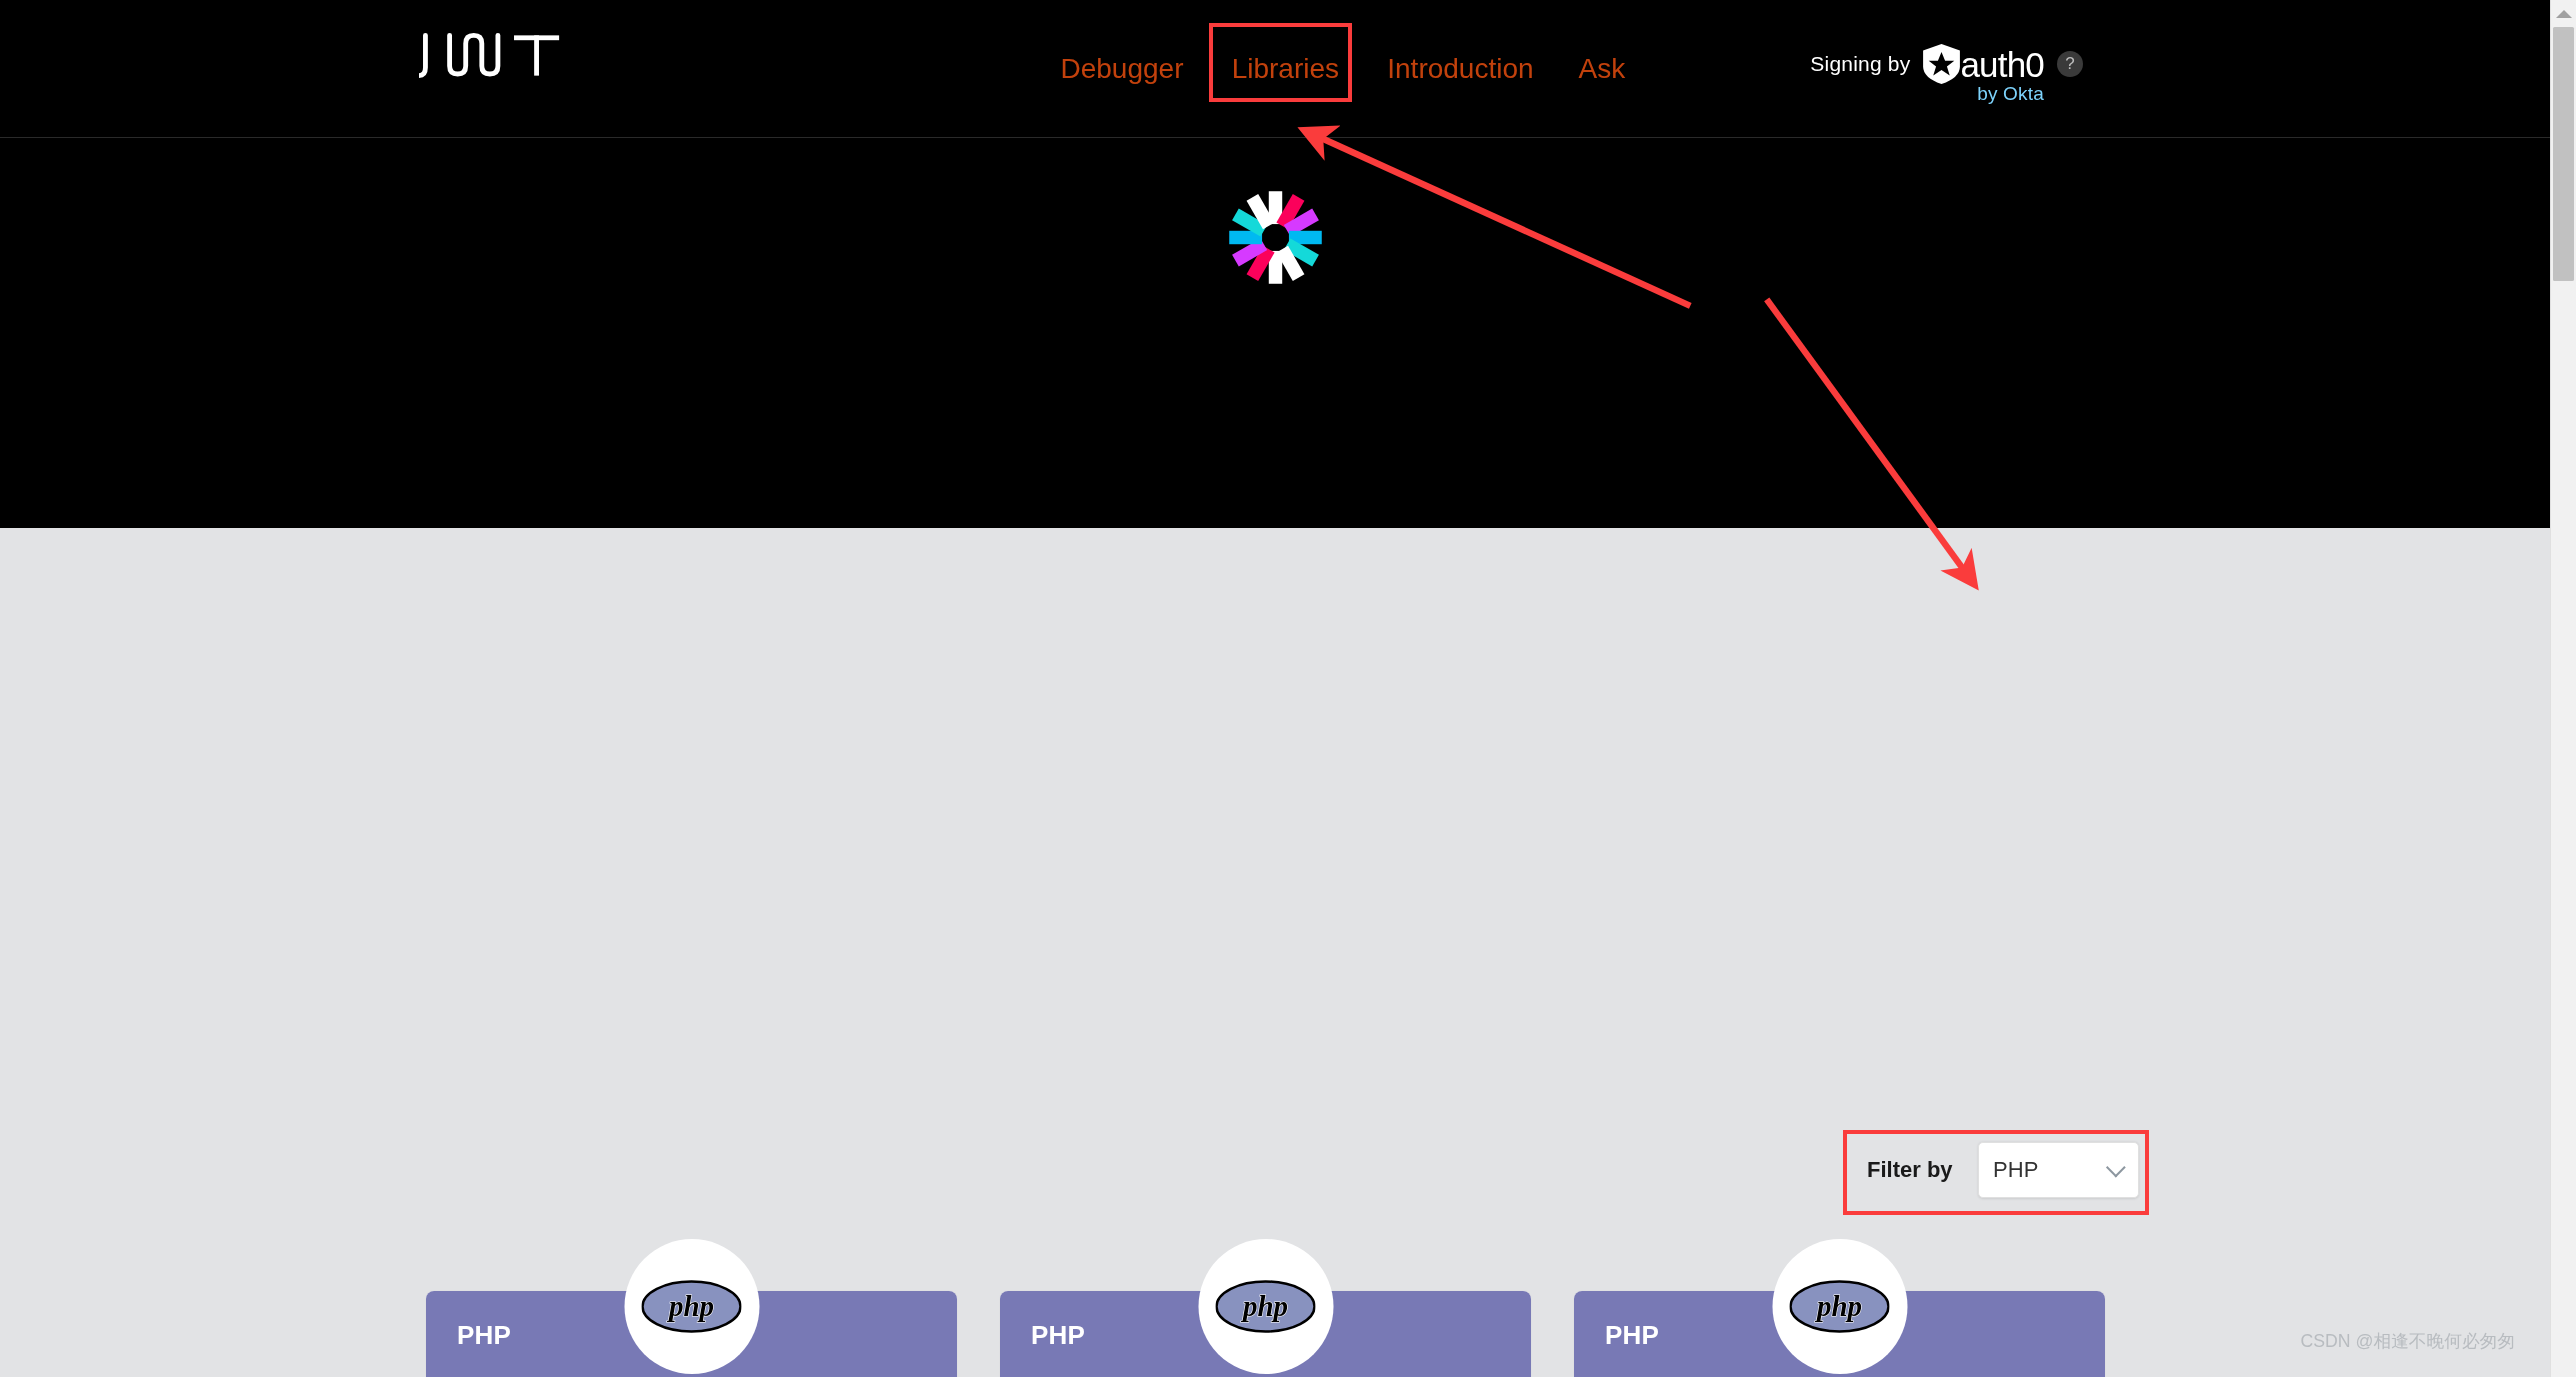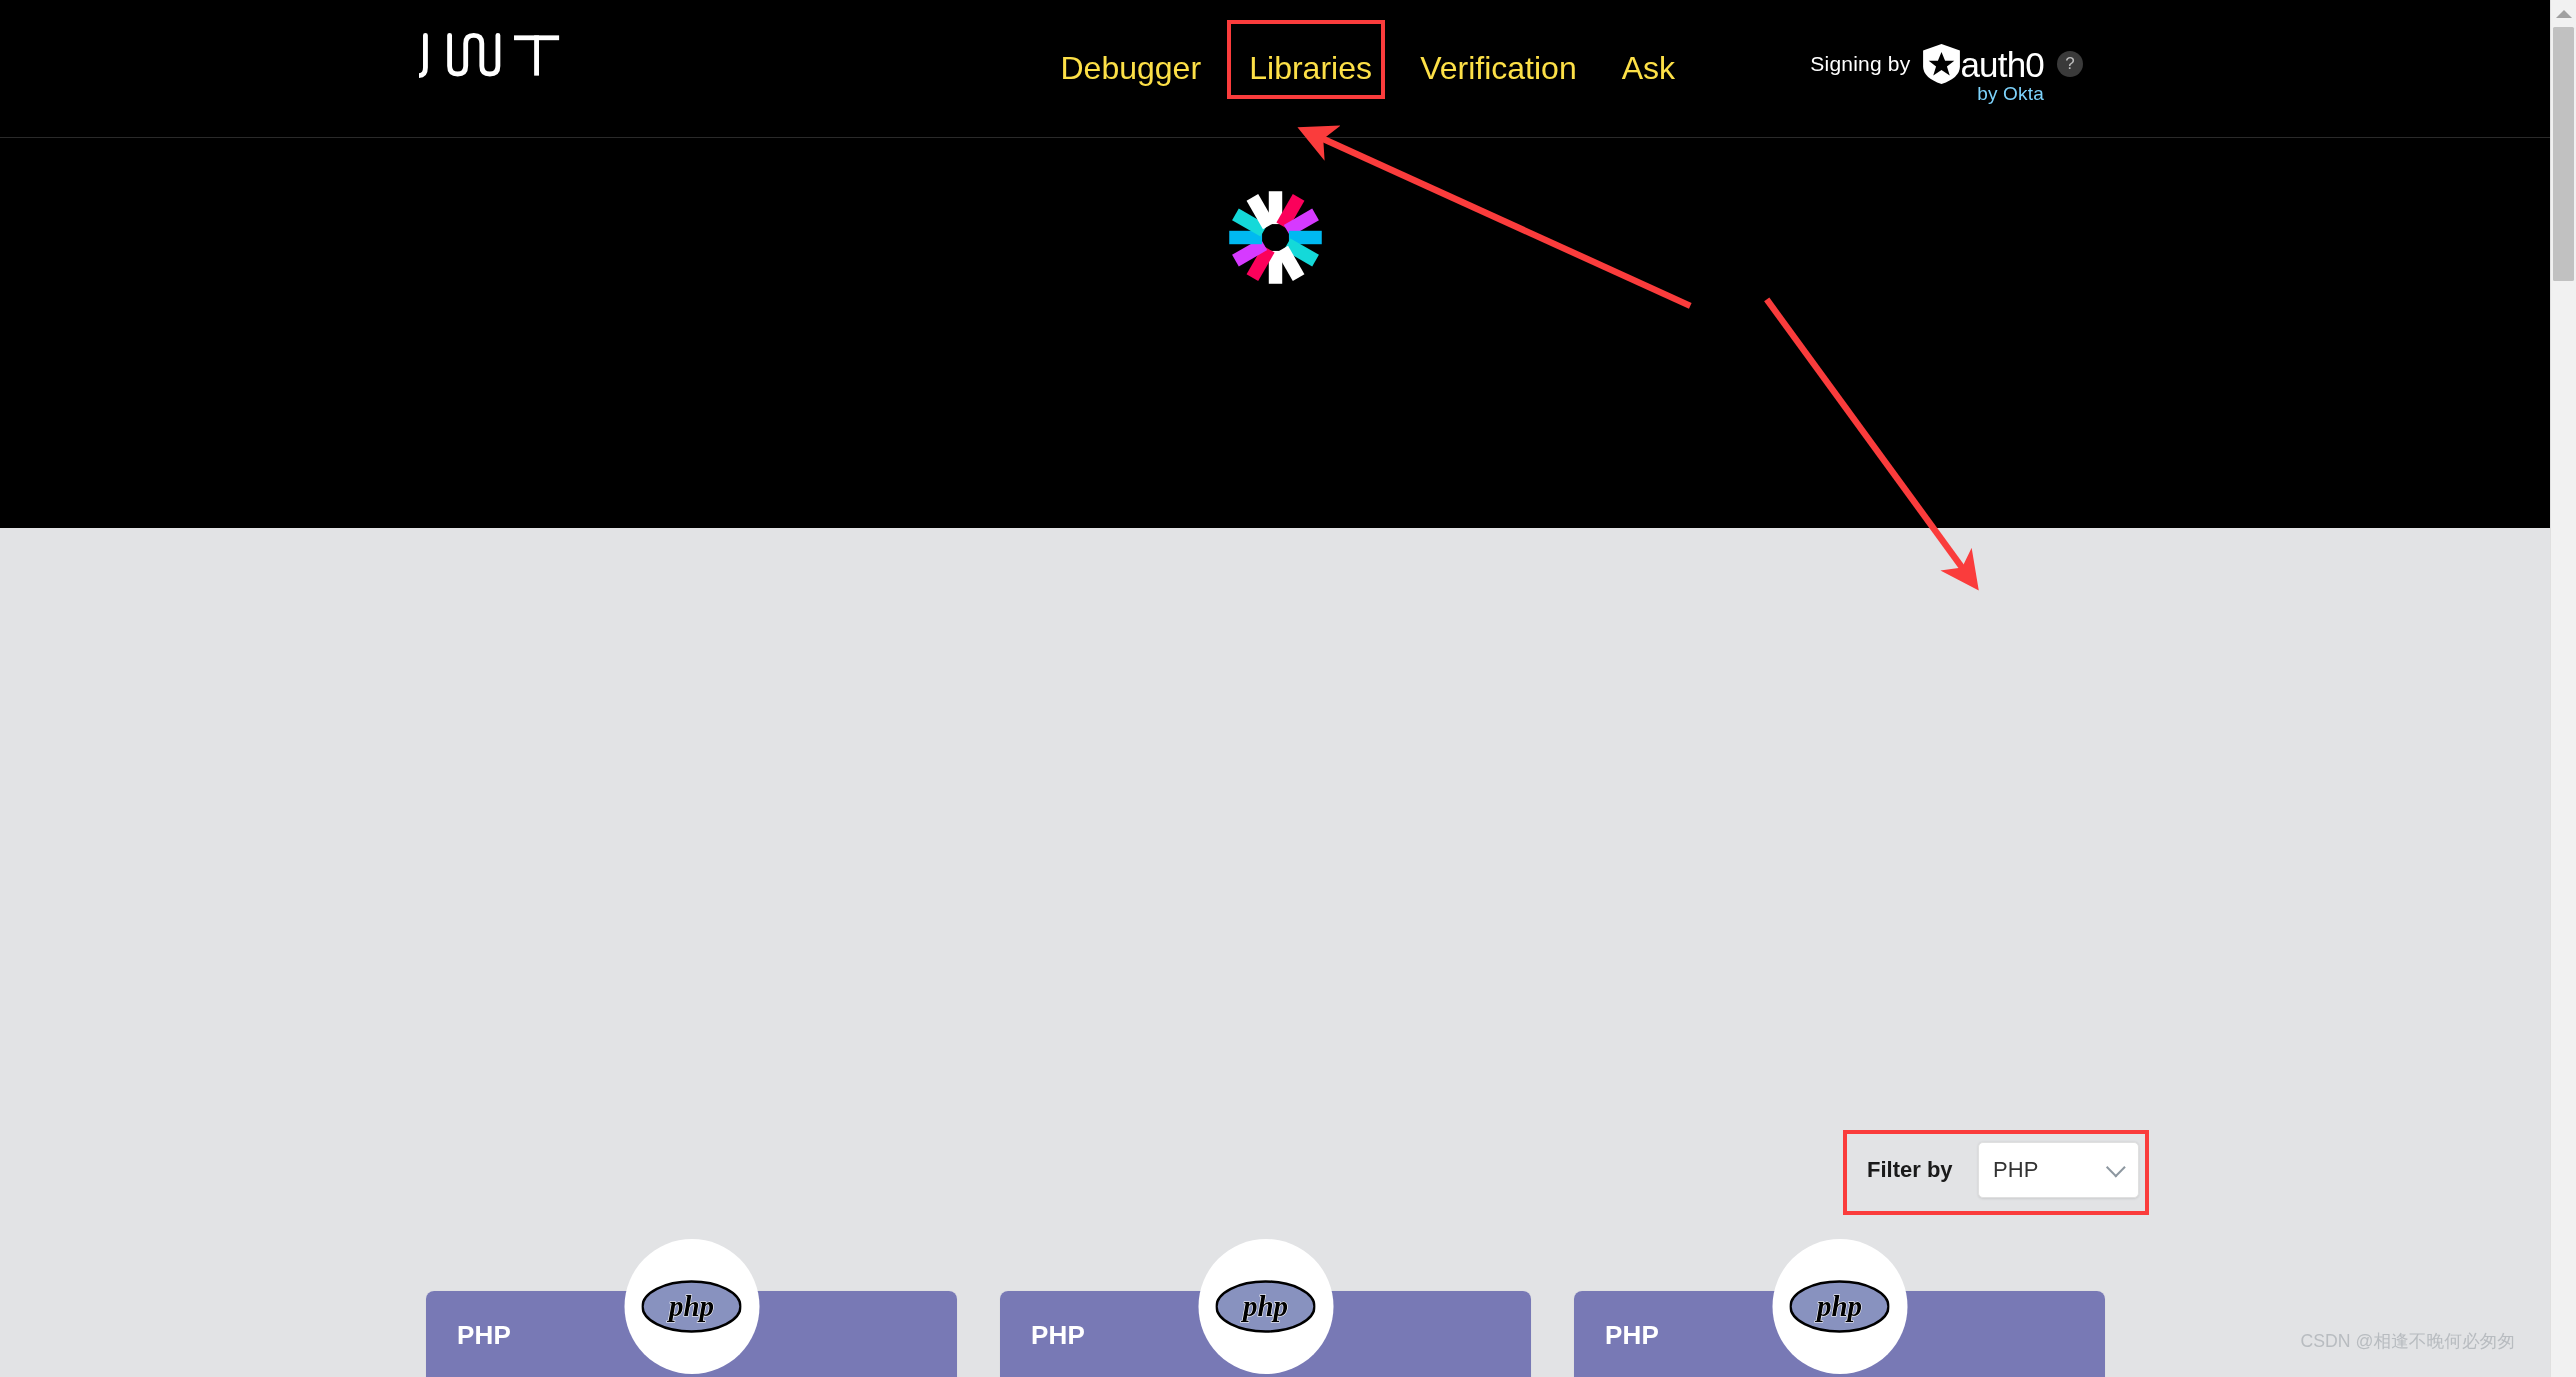--- a/index.html
+++ b/index.html
@@ -39,22 +39,22 @@
   }
   .logo svg { display: block; }
 
   .nav-links {
     position: absolute;
     left: 1038px; top: 0;
     height: 137px;
     display: flex; align-items: center; gap: 0px;
   }
   .nav-link {
-    color: #fde047;
-    font-size: 32px;
+    color: #c2410c;
+    font-size: 28px;
     padding: 0 22.5px;
     line-height: 1.2;
     text-decoration: none;
     white-space: nowrap;
     cursor: pointer;
   }
   .nav-link-boxed {
     position: relative;
     padding: 0;
     margin: 0 8px;
@@ -240,21 +240,21 @@
           <rect x="143" y="4" width="6" height="50" fill="#ffffff"></rect>
         </svg>
       </div>
 
       <div class="nav-links">
         <a class="nav-link" href="#">Debugger</a>
         <span class="nav-link-boxed">
           <span class="hl-box"></span>
           <a class="nav-link" href="#">Libraries</a>
         </span>
-        <a class="nav-link" href="#">Verification</a>
+        <a class="nav-link" href="#">Introduction</a>
         <a class="nav-link" href="#">Ask</a>
       </div>
 
       <div class="crafted">
         <span class="crafted-label">Signing by</span>
         <span class="auth0-lockup">
           <svg width="37" height="40" viewBox="0 0 46 50">
             <path d="M23 0 L46 8 L46 28 Q46 42 23 50 Q0 42 0 28 L0 8 Z" fill="#ffffff"></path>
             <path d="M23 10 L27.5 21 L39 21 L29.8 28 L33.3 39.5 L23 32.5 L12.7 39.5 L16.2 28 L7 21 L18.5 21 Z" fill="#000000"></path>
           </svg>

